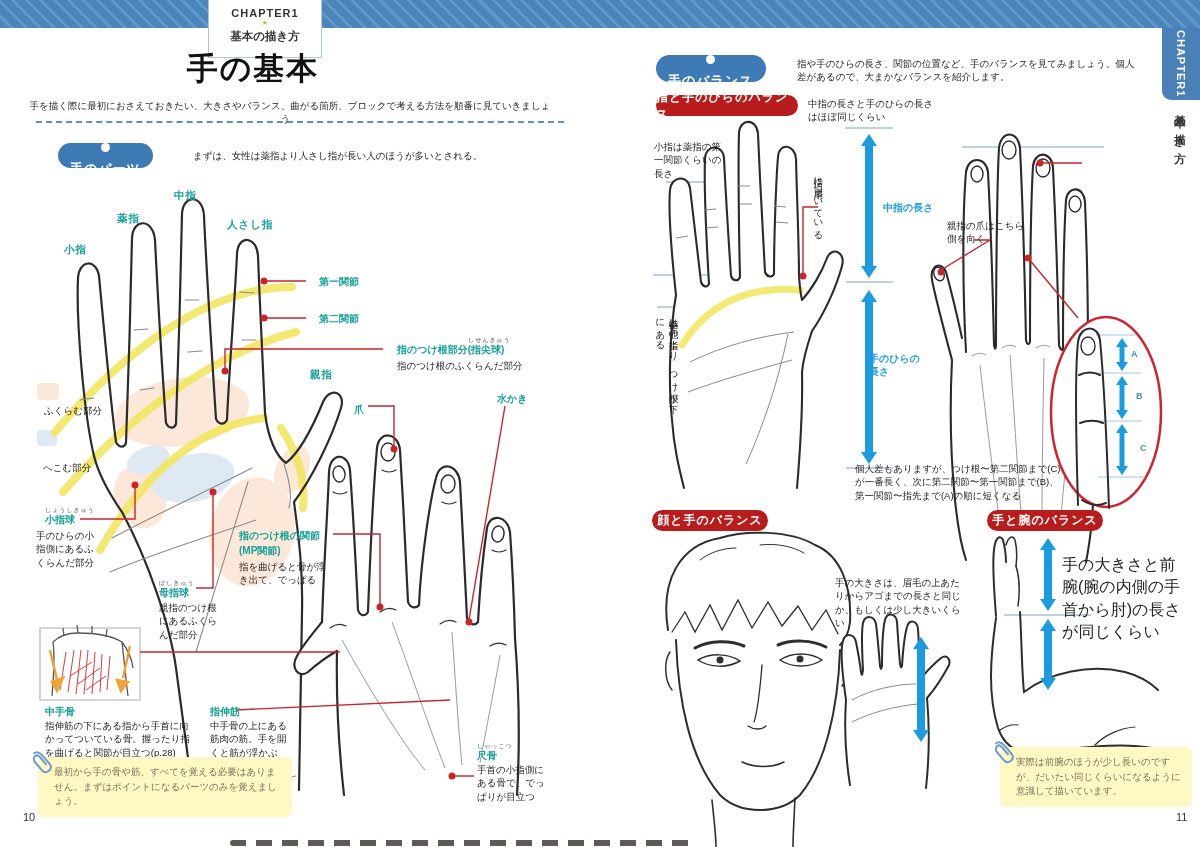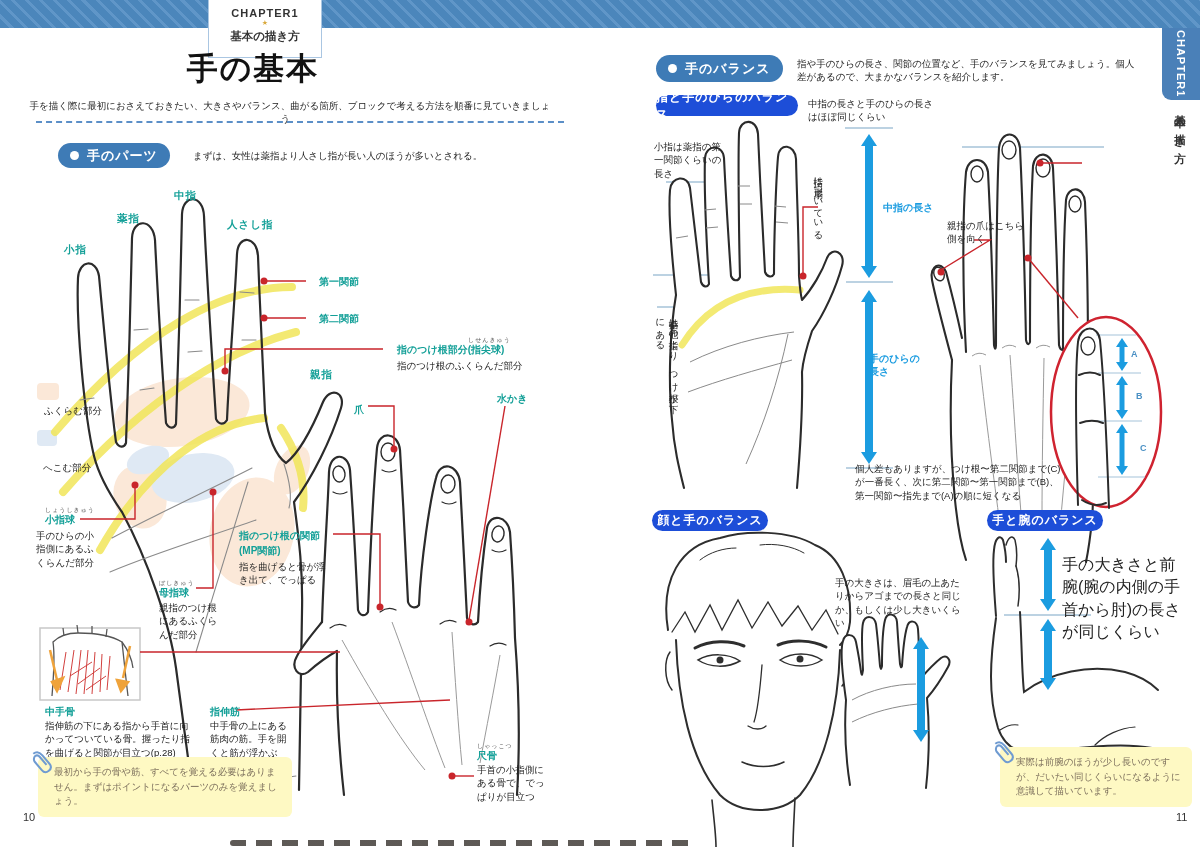--- a/index.html
+++ b/index.html
@@ -11,23 +11,23 @@
   .chapter-tab{position:absolute;left:208px;top:0;width:112px;height:57px;background:#fff;
         border:1px solid #aac6e2;border-top:none;text-align:center;}
   .chapter-tab .ch{font-size:11px;letter-spacing:1px;color:#333;margin-top:7px;font-weight:bold;}
   .chapter-tab .star{font-size:7px;color:#d9a93c;line-height:8px;}
   .chapter-tab .sub{font-size:11.5px;color:#333;margin-top:2px;font-weight:bold;}
   .main-title{position:absolute;left:168px;top:48px;width:170px;text-align:center;
         font-size:31px;font-weight:900;color:#111;letter-spacing:2px;}
   .lede{position:absolute;left:25px;top:100px;width:530px;text-align:center;font-size:9.5px;color:#222;}
   .dashline{position:absolute;left:36px;top:121px;width:528px;border-top:2px dashed #5b8fc7;}
   .badge-blue{position:absolute;background:#3e7bb6;color:#fff;border-radius:14px;
-        display:flex;align-items:center;gap:8px;font-weight:bold;font-size:13px;padding:0 12px;letter-spacing:1px;}
+        display:flex;align-items:center;gap:8px;font-weight:bold;font-size:13px;padding:0 12px;letter-spacing:1px;flex-direction:column;}
   .badge-blue .dot{width:9px;height:9px;border-radius:50%;background:#fff;flex:0 0 auto;}
-  .badge-orange{position:absolute;background:#1d4ed8;color:#fff;border-radius:11px;font-weight:bold;
+  .badge-orange{position:absolute;background:#b91c1c;color:#fff;border-radius:11px;font-weight:bold;
         font-size:12px;display:flex;align-items:center;justify-content:center;letter-spacing:1px;}
   .lbl{position:absolute;font-size:9.5px;line-height:1.4;color:#222;}
   .teal{color:#14a098;font-weight:bold;font-size:10px;}
   .finger{color:#14a098;font-weight:bold;font-size:10.5px;letter-spacing:1px;}
   .furi{position:absolute;font-size:6px;color:#555;letter-spacing:1px;}
   .blue-lbl{position:absolute;color:#1b9ce0;font-weight:bold;font-size:10px;line-height:1.3;}
   .abc{position:absolute;color:#4a90c4;font-weight:bold;font-size:9px;}
   .vjp{writing-mode:vertical-rl;text-orientation:mixed;}
   .note{position:absolute;background:#fef9c3;border-radius:6px;color:#7c6f5c;font-size:9.5px;
         padding:8px 10px 8px 16px;line-height:1.55;}

